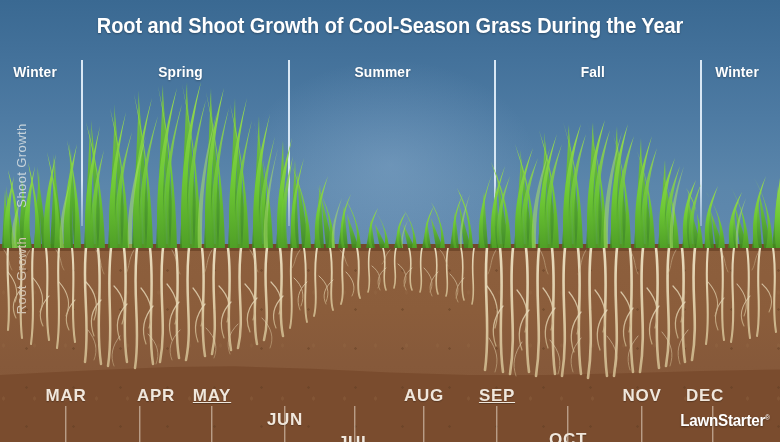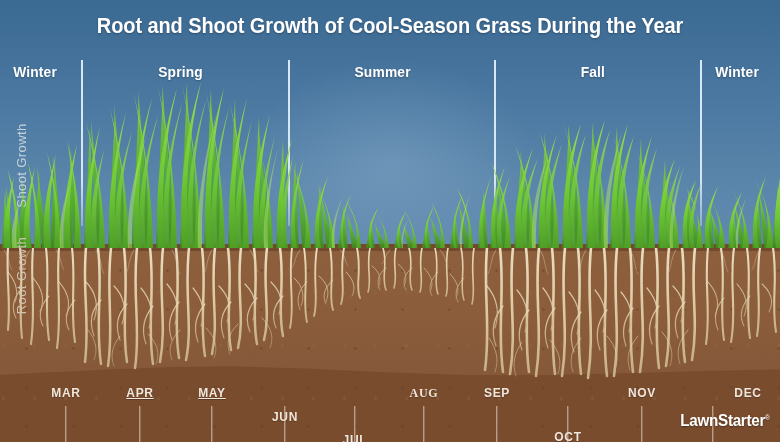--- a/index.html
+++ b/index.html
@@ -93,21 +93,21 @@
       radial-gradient(rgba(150,106,70,.30) 1.1px, transparent 1.3px);
     background-size:47px 39px, 31px 53px;
     background-position:3px 7px, 19px 22px;
   }
 
   
   .month{
     position:absolute;top:386px;
     transform:translateX(-50%);
     color:#f0e7dc;
-    font-size:12px;
+    font-size:17px;
     font-weight:bold;
     letter-spacing:.7px;
     white-space:nowrap;
     text-shadow:0 1px 1px rgba(0,0,0,.25);
   }
   .month-tick{
     position:absolute;top:406px;width:1.4px;height:36px;
     transform:translateX(-50%);
     background:rgba(232,220,205,.80);
   }
@@ -572,37 +572,37 @@
       </g>
     </svg>
   </div>
 
   <div class="vlabel shoot">Shoot Growth</div>
   <div class="vlabel root">Root Growth</div>
 
   <div id="months">
       <div class="month" style="left: 66px;">MAR</div>
       <div class="month-tick" style="left: 66px;"></div>
-      <div class="month" style="left: 140px; text-decoration: underline;">APR</div>
+      <div class="month" style="left: 156px;">APR</div>
       <div class="month-tick" style="left: 140px;"></div>
       <div class="month" style="left: 212px; text-decoration: underline;">MAY</div>
       <div class="month-tick" style="left: 212px;"></div>
       <div class="month" style="left: 285px; margin-top: 24px;">JUN</div>
       <div class="month-tick" style="left: 285px;"></div>
       <div class="month" style="left: 355px; margin-top: 47px;">JUL</div>
       <div class="month-tick" style="left: 355px;"></div>
-      <div class="month" style="left: 424px; font-family: Liberation Serif, serif;">AUG</div>
+      <div class="month" style="left: 424px;">AUG</div>
       <div class="month-tick" style="left: 424px;"></div>
-      <div class="month" style="left: 497px;">SEP</div>
+      <div class="month" style="left: 497px; text-decoration: underline;">SEP</div>
       <div class="month-tick" style="left: 497px;"></div>
       <div class="month" style="left: 568px; margin-top: 44px;">OCT</div>
       <div class="month-tick" style="left: 568px;"></div>
       <div class="month" style="left: 642px;">NOV</div>
       <div class="month-tick" style="left: 642px;"></div>
-      <div class="month" style="left: 748px;">DEC</div>
+      <div class="month" style="left: 705px;">DEC</div>
       <div class="month-tick" style="left: 713px;"></div>
     </div>
 
   <div class="logo">
     <span>LawnStarter</span><sup>®</sup>
   </div>
 
 </div>
 
 </body></html>

